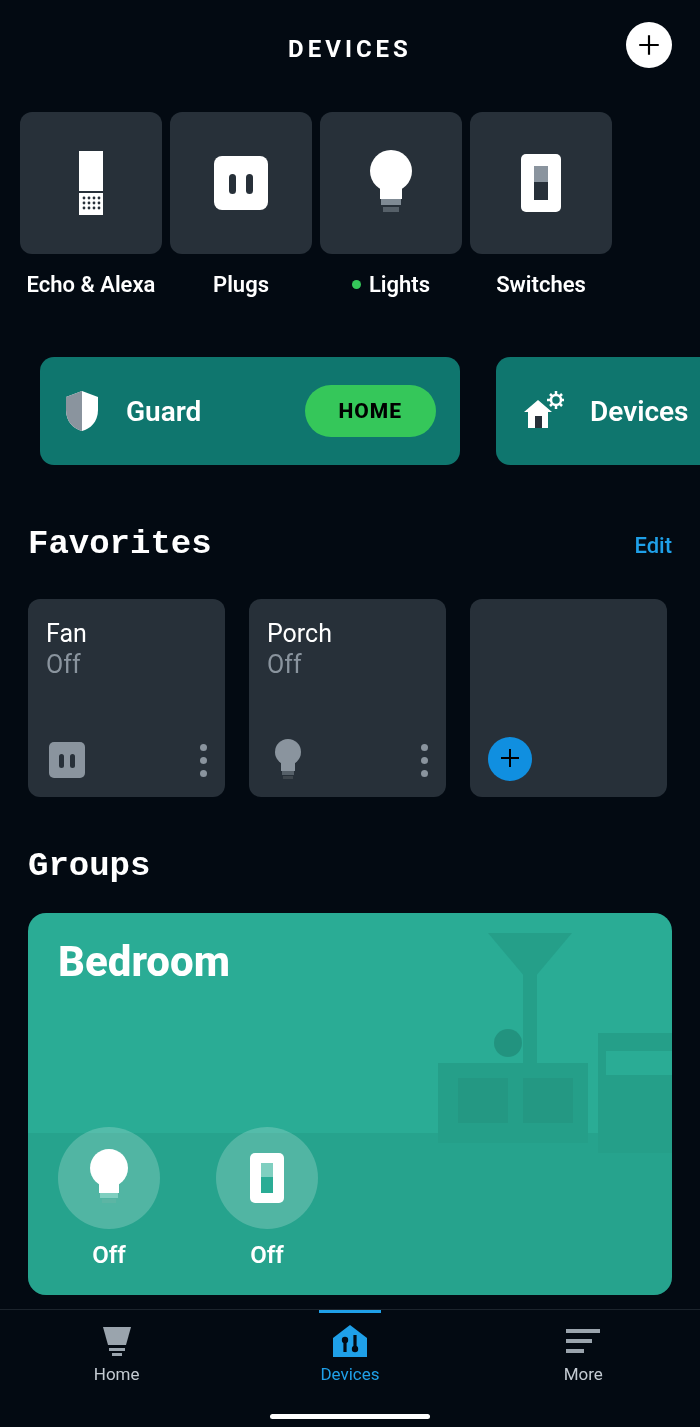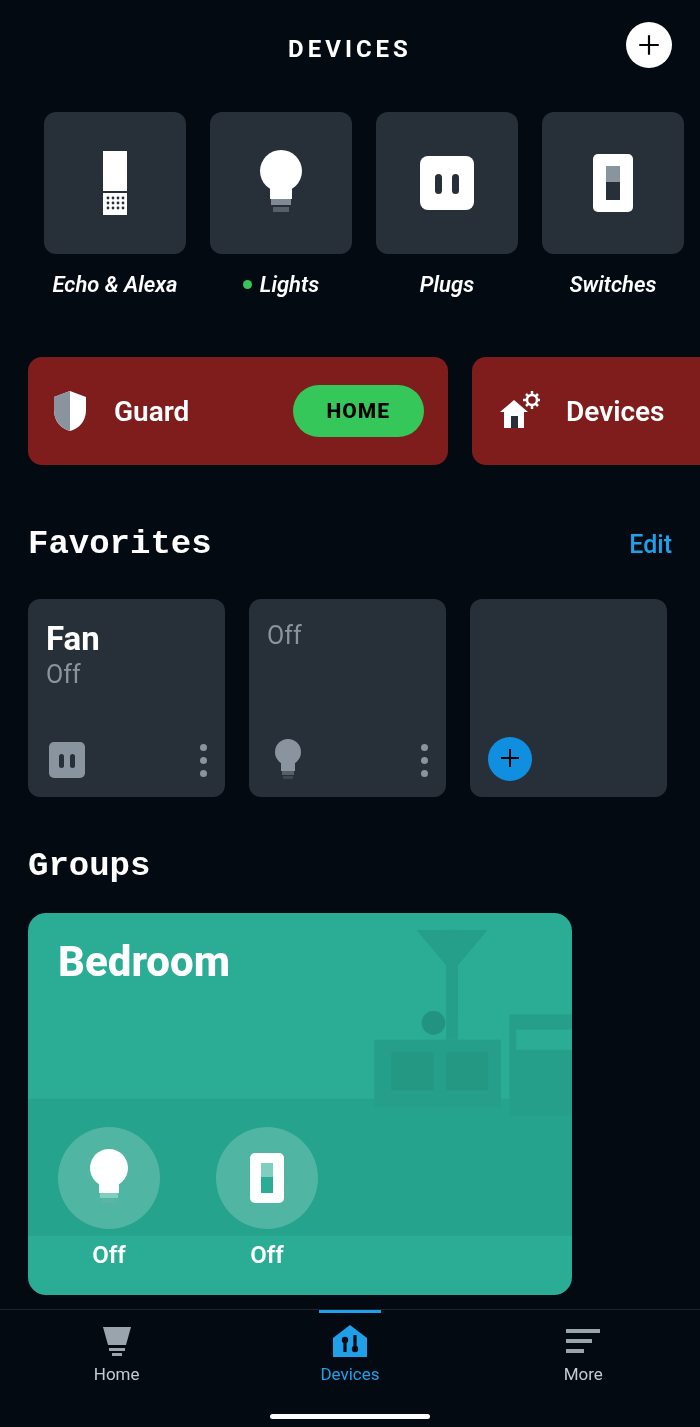--- a/index.html
+++ b/index.html
@@ -4,49 +4,49 @@
 <style>
 * { box-sizing: border-box; margin: 0; padding: 0; }
 html, body { width: 700px; height: 1427px; background: #030a12; color: #fff; font-family: -apple-system, "Segoe UI", Roboto, Arial, sans-serif; overflow: hidden; }
 .screen { position: relative; width: 700px; height: 1427px; display: flex; flex-direction: column; }
 
 .header { position: relative; height: 70px; display: flex; align-items: center; justify-content: center; margin-top: 14px; }
 .header-title { font-size: 24px; font-weight: 700; letter-spacing: 4px; }
 .add-btn { position: absolute; right: 28px; top: 8px; width: 46px; height: 46px; background: #fff; border-radius: 50%; display: flex; align-items: center; justify-content: center; }
 .add-btn svg { width: 26px; height: 26px; }
 
-.cat-row { display: flex; gap: 24px; padding: 28px 0 0 44px; overflow: hidden; font-style: italic; }
+.cat-row { display: flex; gap: 8px; padding: 28px 0 0 20px; overflow: hidden; }
 .cat { width: 142px; display: flex; flex-direction: column; align-items: center; gap: 18px; flex-shrink: 0; }
 .cat-tile { width: 142px; height: 142px; background: #273039; border-radius: 12px; display: flex; align-items: center; justify-content: center; }
 .cat-label { font-size: 22px; font-weight: 600; display: flex; align-items: center; gap: 8px; }
 .dot { width: 9px; height: 9px; background: #35c75a; border-radius: 50%; }
 
 .card-row { display: flex; gap: 24px; padding: 60px 0 0 28px; overflow: hidden; }
-.wide-card { height: 108px; background: #7f1d1d; border-radius: 14px; display: flex; align-items: center; padding: 0 24px; gap: 26px; flex-shrink: 0; }
+.wide-card { height: 108px; background: #0f766e; border-radius: 14px; display: flex; align-items: center; padding: 0 24px; gap: 26px; flex-shrink: 0; margin-left: 12px; }
 .guard-card { width: 420px; justify-content: space-between; }
 .hunches-card { width: 300px; }
 .card-label { font-size: 28px; font-weight: 600; }
 .pill { background: #35c75a; color: #000; font-weight: 800; font-size: 21px; letter-spacing: 1px; padding: 14px 34px; border-radius: 999px; }
 .guard-left { display: flex; align-items: center; gap: 26px; }
 
 .section-head { display: flex; justify-content: space-between; align-items: baseline; padding: 60px 28px 0 28px; }
 .section-title { font-size: 34px; font-weight: 800; font-family: Liberation Mono, monospace; }
-.edit { font-size: 25px; color: #1fa0e8; font-weight: 500; }
+.edit { font-size: 22px; color: #1fa0e8; font-weight: 500; }
 .fav-row { display: flex; gap: 24px; padding: 36px 28px 0 28px; }
 .fav-card { width: 197px; height: 198px; background: #273039; border-radius: 12px; padding: 20px 18px 16px 18px; display: flex; flex-direction: column; justify-content: space-between; }
-.fav-name { font-size: 33px; font-weight: 700; }
+.fav-name { font-size: 25px; font-weight: 400; }
 .fav-state { font-size: 25px; color: #8a949e; margin-top: 2px; }
 .fav-bottom { display: flex; justify-content: space-between; align-items: center; }
 .fav-icon { width: 42px; height: 42px; display: flex; align-items: center; justify-content: center; }
 .dots3 { display: flex; flex-direction: column; gap: 6px; }
 .dots3 span { width: 7px; height: 7px; background: #8a949e; border-radius: 50%; }
 .add-fav-icon { width: 44px; height: 44px; background: #108fe0; border-radius: 50%; display: flex; align-items: center; justify-content: center; }
 
 .groups-pad { padding: 0 28px; }
-.group-card { position: relative; width: 544px; height: 382px; background: #2aac95; border-radius: 18px; margin-top: 28px; overflow: hidden; }
+.group-card { position: relative; width: 644px; height: 382px; background: #2aac95; border-radius: 18px; margin-top: 28px; overflow: hidden; }
 .group-title { position: absolute; top: 24px; left: 30px; font-size: 42px; font-weight: 800; }
 .room-illus { position: absolute; inset: 0; opacity: 0.28; }
 .group-ctrl-row { position: absolute; bottom: 26px; left: 30px; display: flex; gap: 56px; }
 .ctrl { display: flex; flex-direction: column; align-items: center; gap: 12px; }
 .ctrl-circle { width: 102px; height: 102px; border-radius: 50%; background: rgba(255,255,255,0.2); display: flex; align-items: center; justify-content: center; }
 .ctrl-label { font-size: 24px; font-weight: 600; }
 
 .nav { position: absolute; bottom: 0; left: 0; right: 0; height: 118px; background: #030a12; border-top: 1px solid #1c242c; display: flex; justify-content: space-around; align-items: flex-start; padding-top: 14px; }
 .nav-item { display: flex; flex-direction: column; align-items: center; gap: 6px; width: 130px; }
 .nav-icon { height: 34px; display: flex; align-items: center; justify-content: center; position: relative; }
@@ -89,41 +89,41 @@
               <circle cx="16" cy="57" r="1.4"></circle>
               <circle cx="21" cy="57" r="1.4"></circle>
               <circle cx="26" cy="57" r="1.4"></circle>
           </g>
         </svg>
       </div>
       <div class="cat-label">Echo &amp; Alexa</div>
     </div>
     <div class="cat">
       <div class="cat-tile">
+        <svg width="58" height="58" viewBox="0 0 58 58">
+          <rect x="2" y="2" width="54" height="54" rx="8" fill="#fff"></rect>
+          <rect x="17" y="20" width="7" height="20" rx="3.5" fill="#273039"></rect>
+          <rect x="34" y="20" width="7" height="20" rx="3.5" fill="#273039"></rect>
+        </svg>
+      </div>
+      <div class="cat-label">Plugs</div>
+    </div>
+    <div class="cat">
+      <div class="cat-tile">
         <svg width="50" height="68" viewBox="0 0 50 68">
           <circle cx="25" cy="22" r="21" fill="#fff"></circle>
           <rect x="14" y="36" width="22" height="14" fill="#fff"></rect>
           <rect x="15" y="50" width="20" height="6" fill="#7f8a94"></rect>
           <rect x="17" y="58" width="16" height="5" fill="#566069"></rect>
         </svg>
       </div>
       <div class="cat-label">
           <span class="dot"></span>
           <span>Lights</span>
         </div>
-    </div>
-    <div class="cat">
-      <div class="cat-tile">
-        <svg width="58" height="58" viewBox="0 0 58 58">
-          <rect x="2" y="2" width="54" height="54" rx="8" fill="#fff"></rect>
-          <rect x="17" y="20" width="7" height="20" rx="3.5" fill="#273039"></rect>
-          <rect x="34" y="20" width="7" height="20" rx="3.5" fill="#273039"></rect>
-        </svg>
-      </div>
-      <div class="cat-label">Plugs</div>
     </div>
     <div class="cat">
       <div class="cat-tile">
         <svg width="44" height="62" viewBox="0 0 44 62">
           <rect x="2" y="2" width="40" height="58" rx="5" fill="#fff"></rect>
           <rect x="15" y="14" width="14" height="34" fill="#273039"></rect>
           <rect x="15" y="14" width="14" height="16" fill="#8a949e"></rect>
         </svg>
       </div>
       <div class="cat-label">Switches</div>
@@ -186,20 +186,21 @@
         </div>
         <div class="dots3">
             <span></span>
             <span></span>
             <span></span>
           </div>
       </div>
     </div>
     <div class="fav-card">
       <div>
+        <div class="fav-name">Porch</div>
         <div class="fav-state">Off</div>
       </div>
       <div class="fav-bottom">
         <div class="fav-icon">
           <svg width="32" height="44" viewBox="0 0 32 44">
               <circle cx="16" cy="14" r="13" fill="#8a949e"></circle>
               <rect x="9" y="24" width="14" height="9" fill="#8a949e"></rect>
               <rect x="10" y="33" width="12" height="4" fill="#566069"></rect>
               <rect x="11" y="38" width="10" height="3" fill="#3e464d"></rect>
             </svg>

